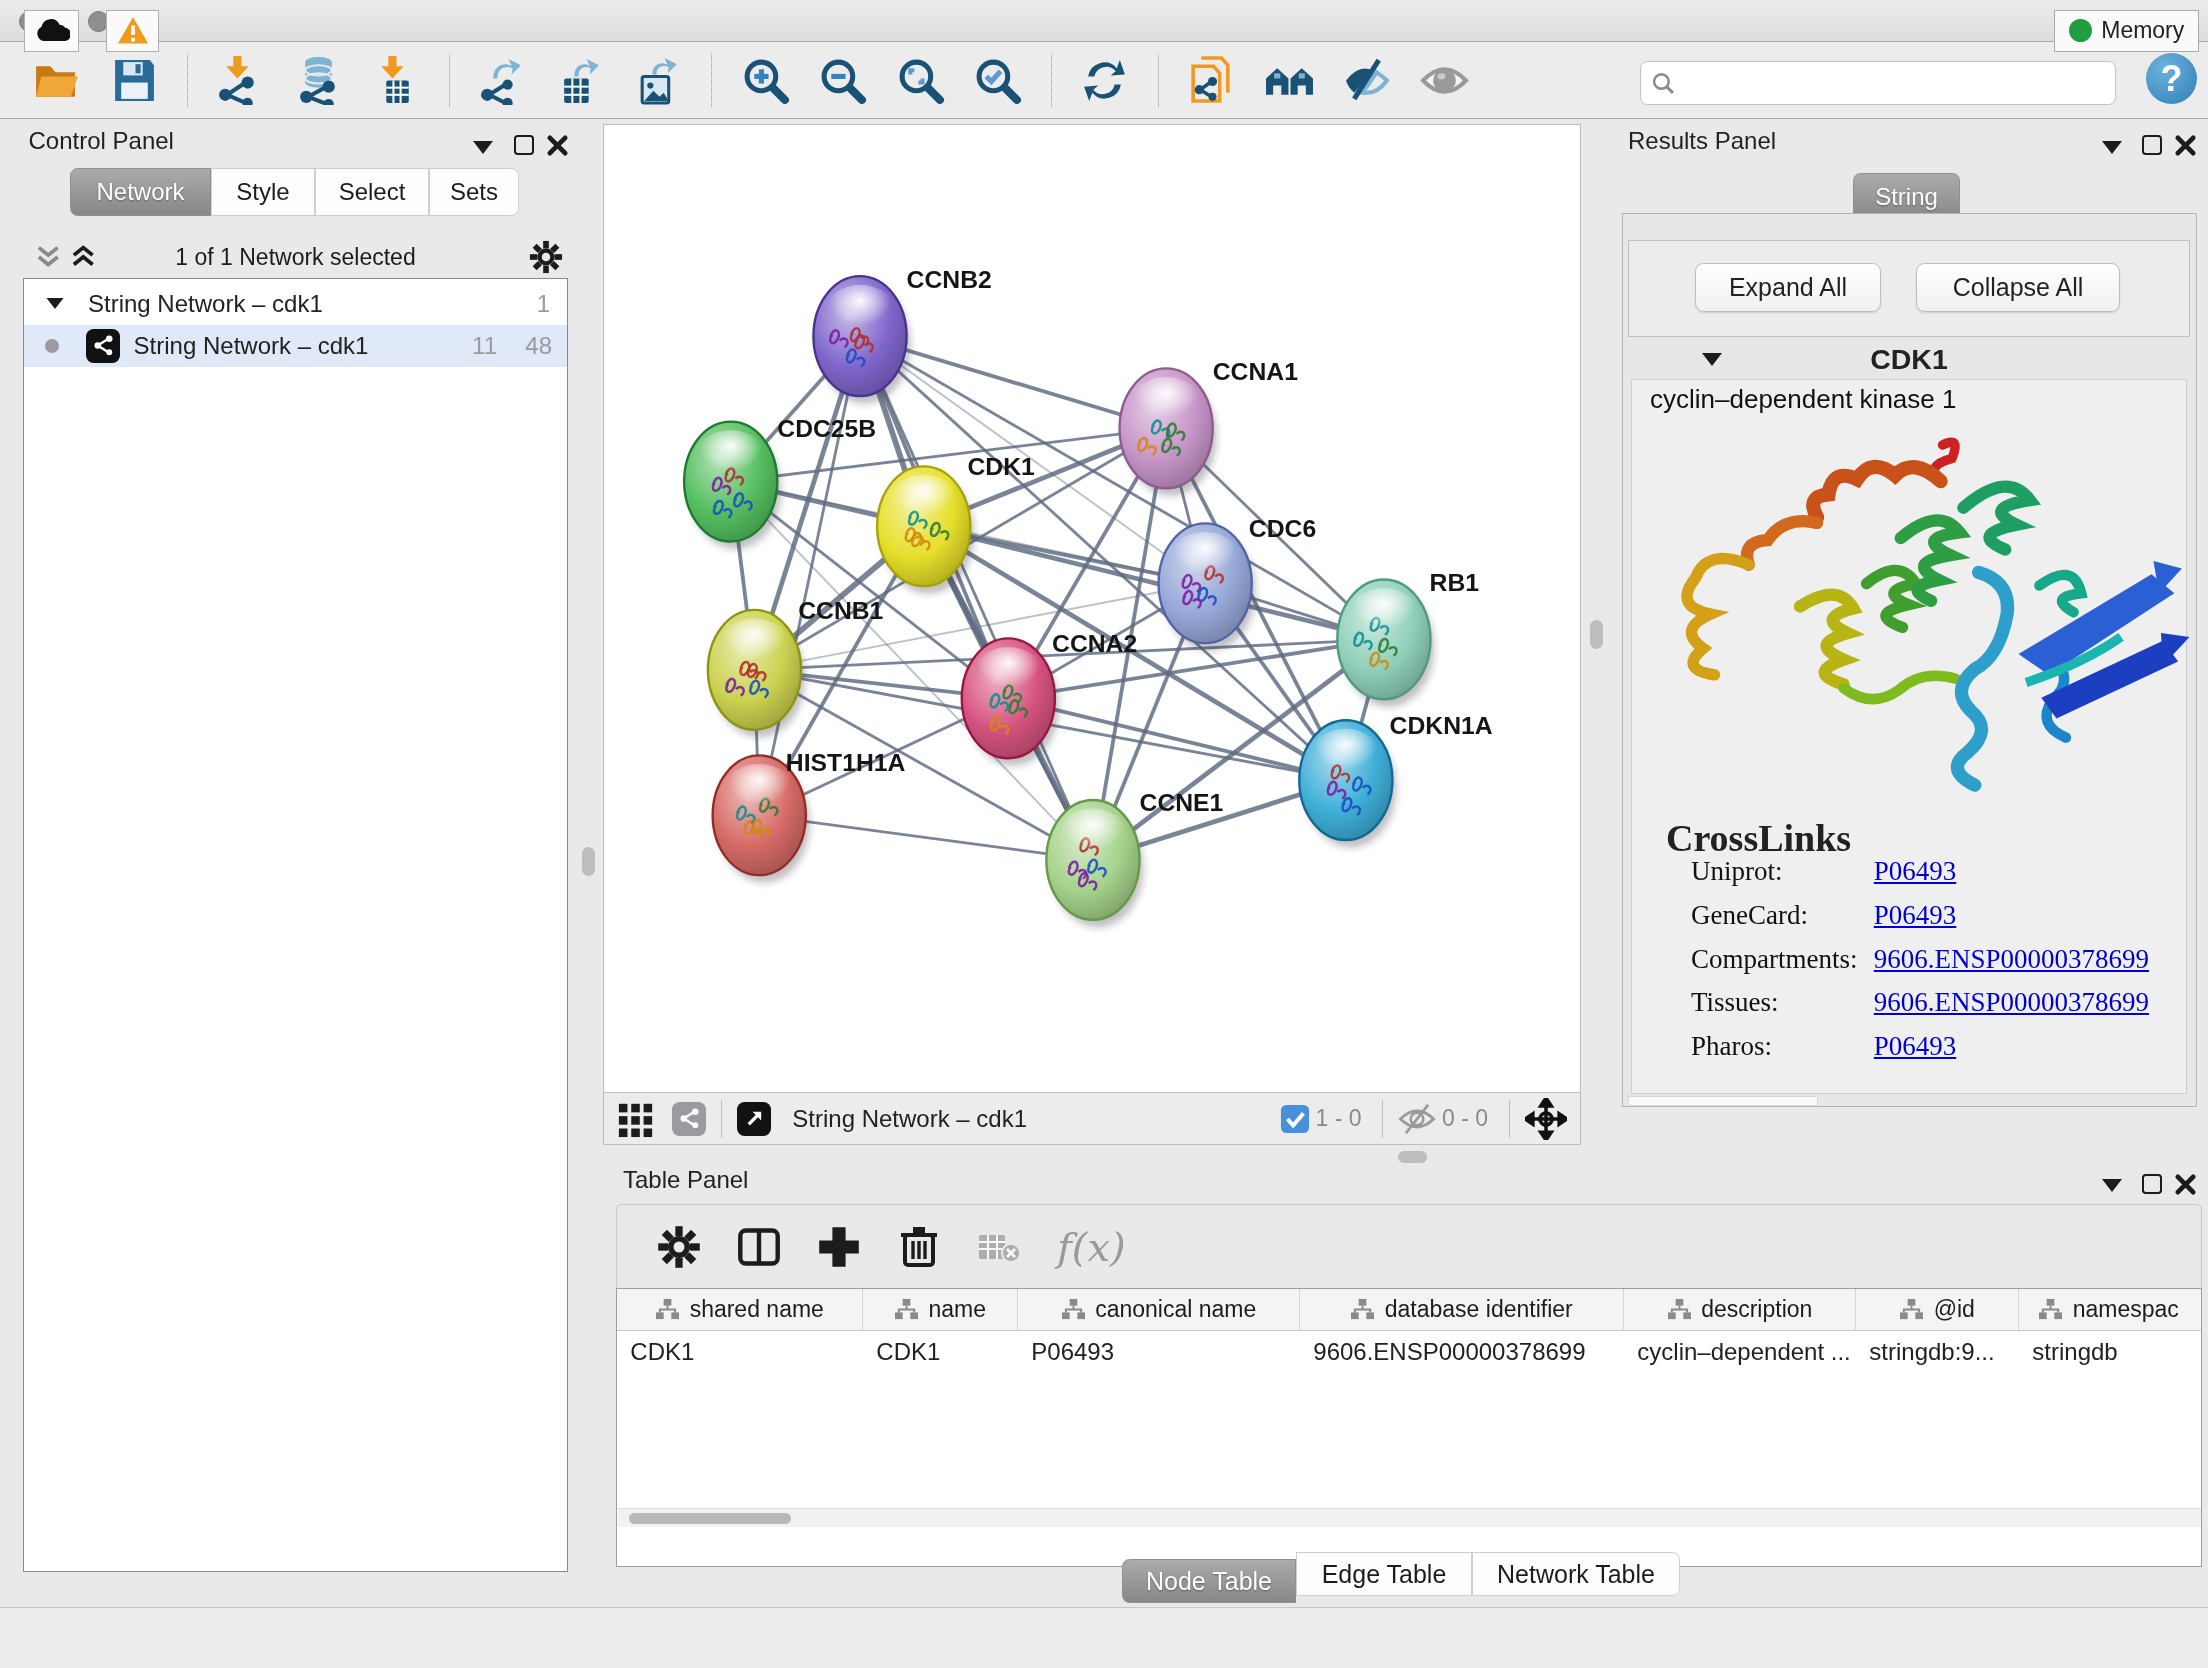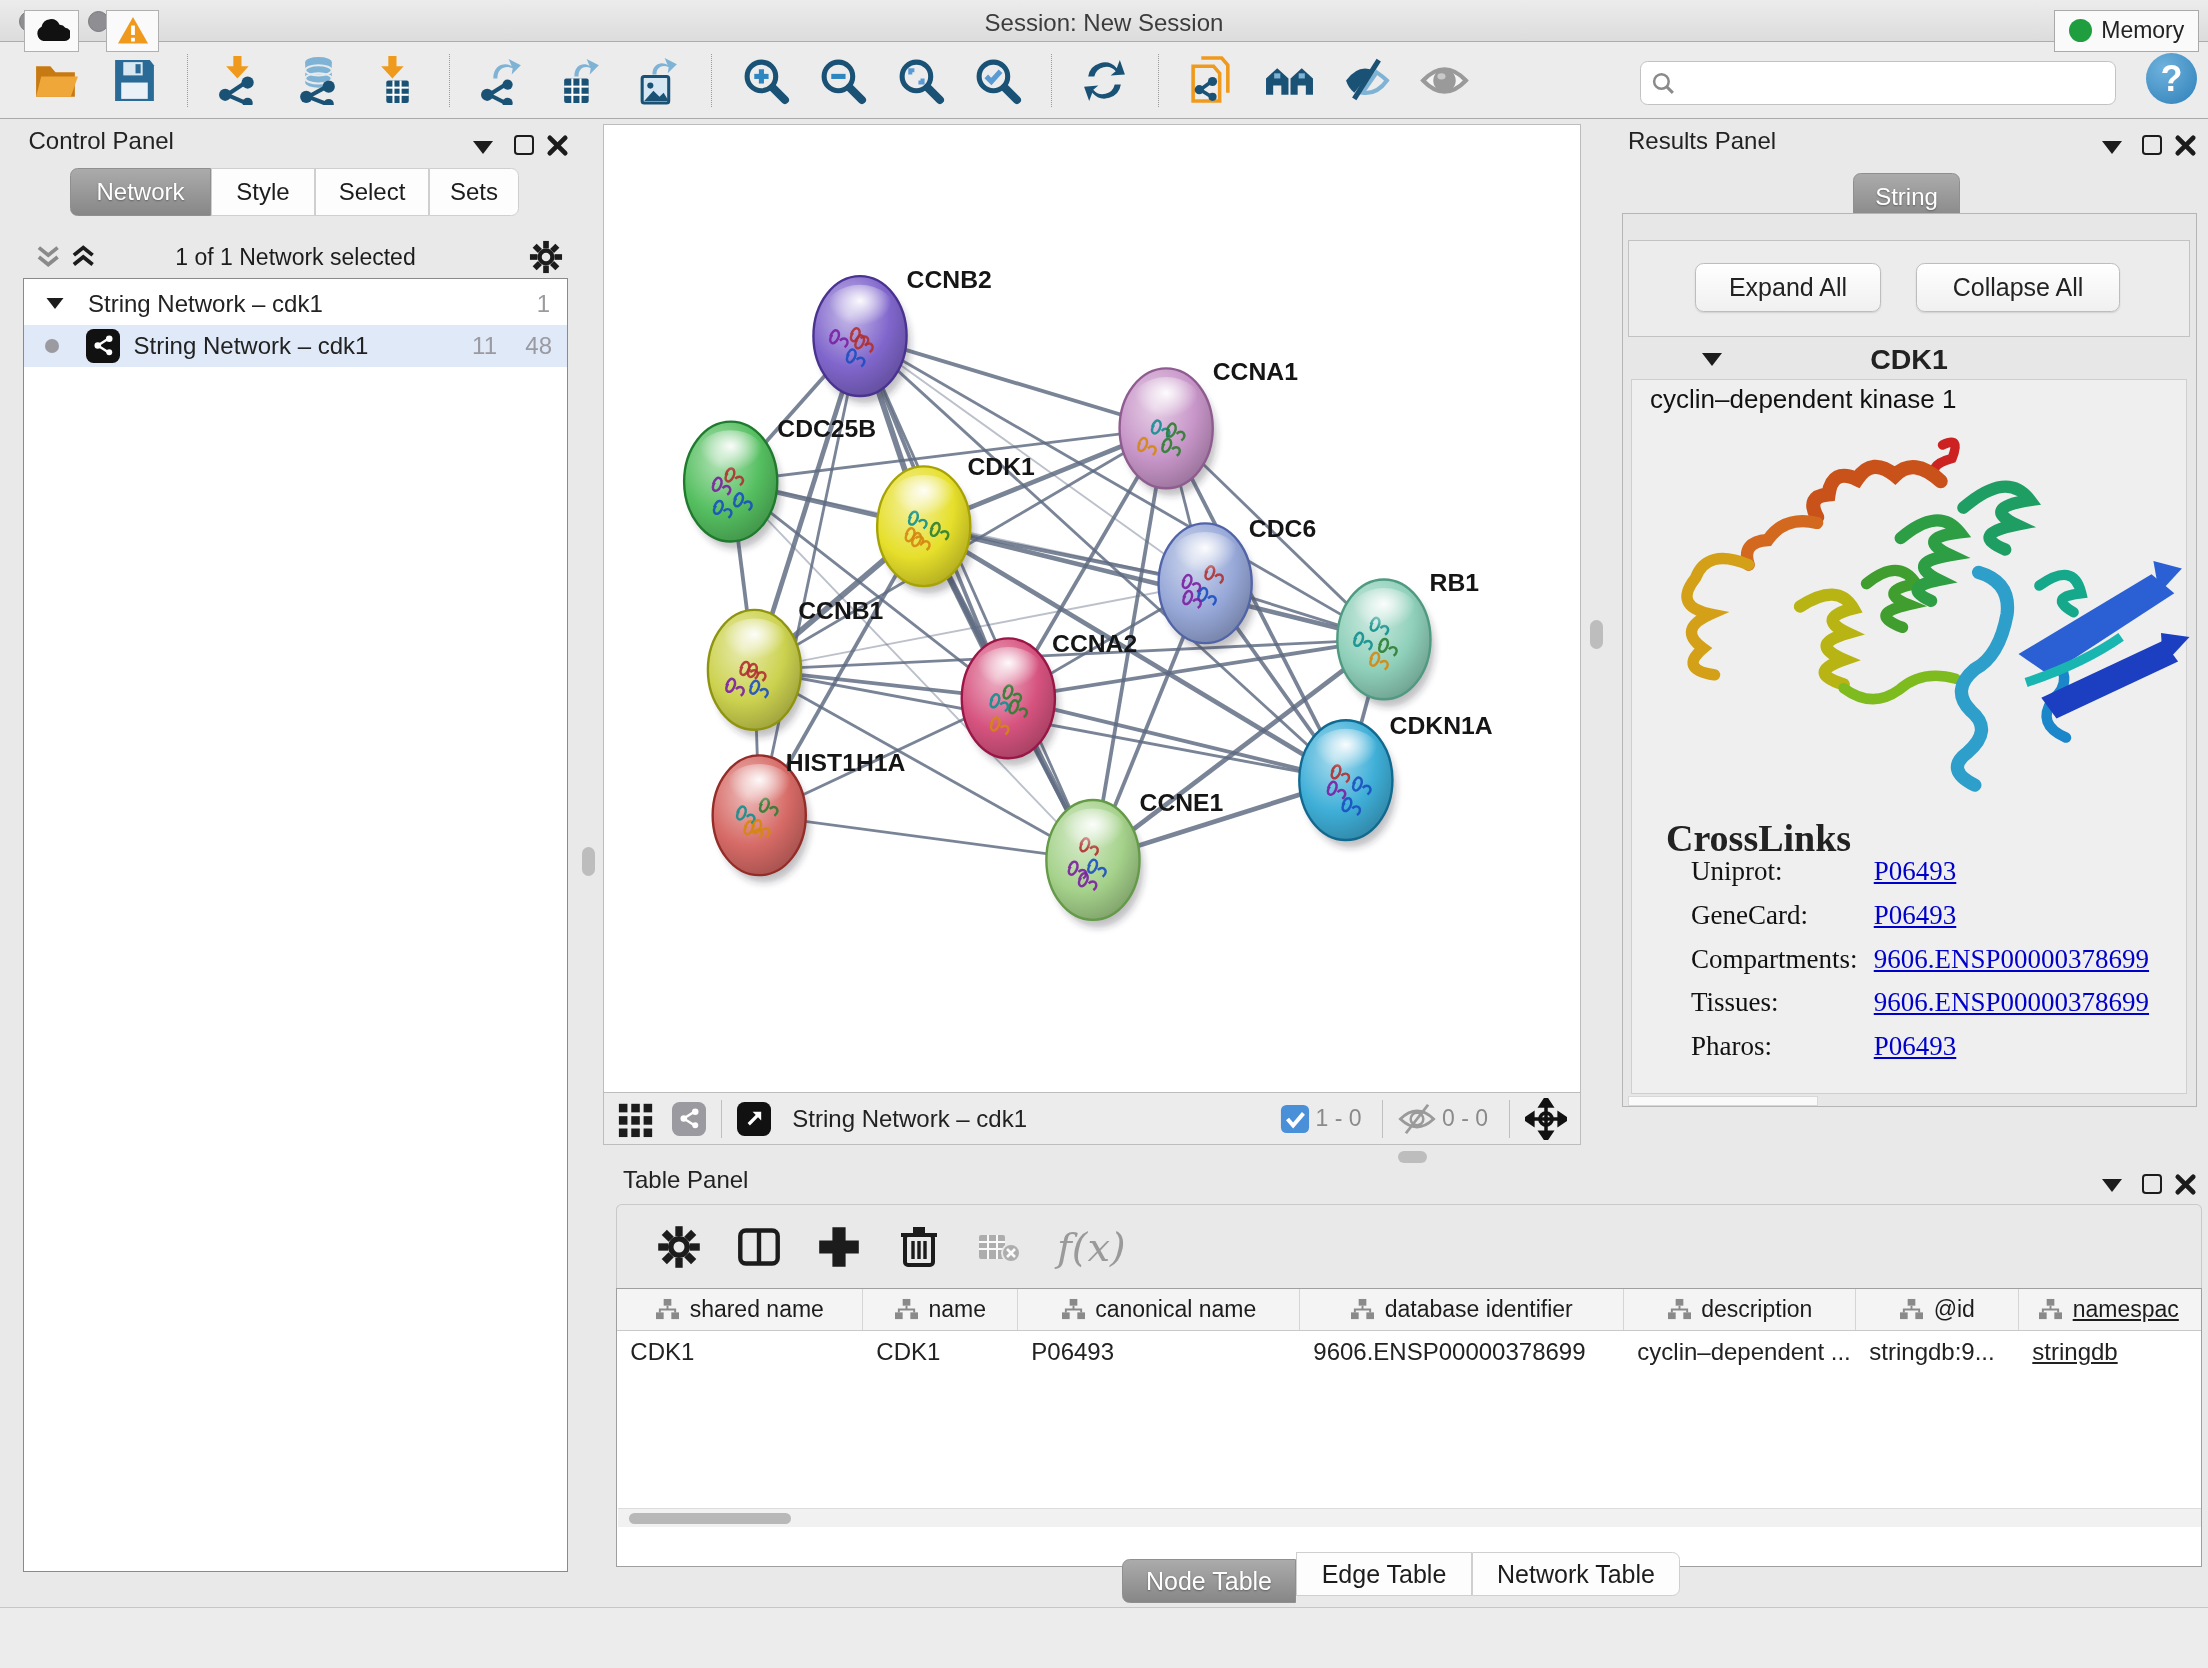--- a/index.html
+++ b/index.html
@@ -97,21 +97,21 @@
   #fx-label { font-family:"DejaVu Serif","Liberation Serif",serif; font-style:italic;
     font-size:40px; color:#9a9a9a; cursor:pointer; }
   #tp-table { left:616px; top:1288px; width:1586px; height:279px; background:#fff; border:1px solid #9f9f9f; overflow:hidden; }
   #tp-header { display:flex; height:42px; background:#f4f4f4; border-bottom:1.9px solid #c9c9c9; }
   .th { display:flex; align-items:center; justify-content:center; gap:9.5px; font-size:23px;
     color:#1c1c1c; border-right:1px solid #d5d5d5; cursor:pointer; }
   .hier-ic { width:25px; height:23px; }
   #tp-row { display:flex; height:42px; font-size:24px; cursor:pointer; }
   .td { padding:6.7px 3.8px 0 13.3px; white-space:nowrap; overflow:hidden; }
   .c0{width:246px;} .c1{width:155px;} .c2{width:282px;} .c3{width:324px;}
-  .c4{width:232px;} .c5{width:163px;} .c6{width:179px; border-right:none;text-decoration:underline;}
+  .c4{width:232px;} .c5{width:163px;} .c6{width:179px; border-right:none;}
   #tp-hscroll { left:618px; top:1508px; width:1583px; height:19px; background:#f1f1f1; border-top:1px solid #dcdcdc; }
   #tp-thumb { left:11.4px; top:3.8px; width:162px; height:11.4px; background:#b8b8b8; border-radius:5.7px; cursor:pointer; }
   #tp-tabs { left:1122px; top:1552px; display:flex; }
   #tp-tabs .tab { height:44px; font-size:25px; }
   #tp-tabs .tab:first-child { width:174px; border-radius:7.6px 0 0 7.6px;margin-top:7px; }
   #tp-tabs .tab:nth-child(2) { width:176px; }
   #tp-tabs .tab:last-child { width:208px; border-radius:0 7.6px 7.6px 0; }
 
   
   #bottombar { left:0; top:1607px; width:2208px; height:61px; background:#ececec; border-top:1px solid #c6c6c6; }
@@ -124,21 +124,20 @@
 
   .node-label { font-size:26px; font-weight:bold; fill:#151515; }
 </style>
 </head>
 <body>
 
 <div id="titlebar" class="abs">
   <span class="traffic" style="left:19px"></span>
   <span class="traffic" style="left:53px"></span>
   <span class="traffic" style="left:88px"></span>
-  <div id="title-text" class="abs">Session: New Session</div>
 </div>
 
 <div id="toolbar" class="abs">
   <span class="tb-ic"><svg viewBox="0 0 48 44">
     <path d="M4 8 h14 l5 6 h19 v24 h-38 z" fill="#c87a12"></path>
     <path d="M9 18 h36 l-7 20 h-34 z" fill="#f0a73a"></path>
       </svg></span>
   <span class="tb-ic"><svg viewBox="0 0 48 44">
     <path d="M5 2 h34 l4 5 v35 h-38 z" fill="#2a6a96"></path>
     <rect x="13" y="4" width="19" height="13" fill="#d9e7f0"></rect>

